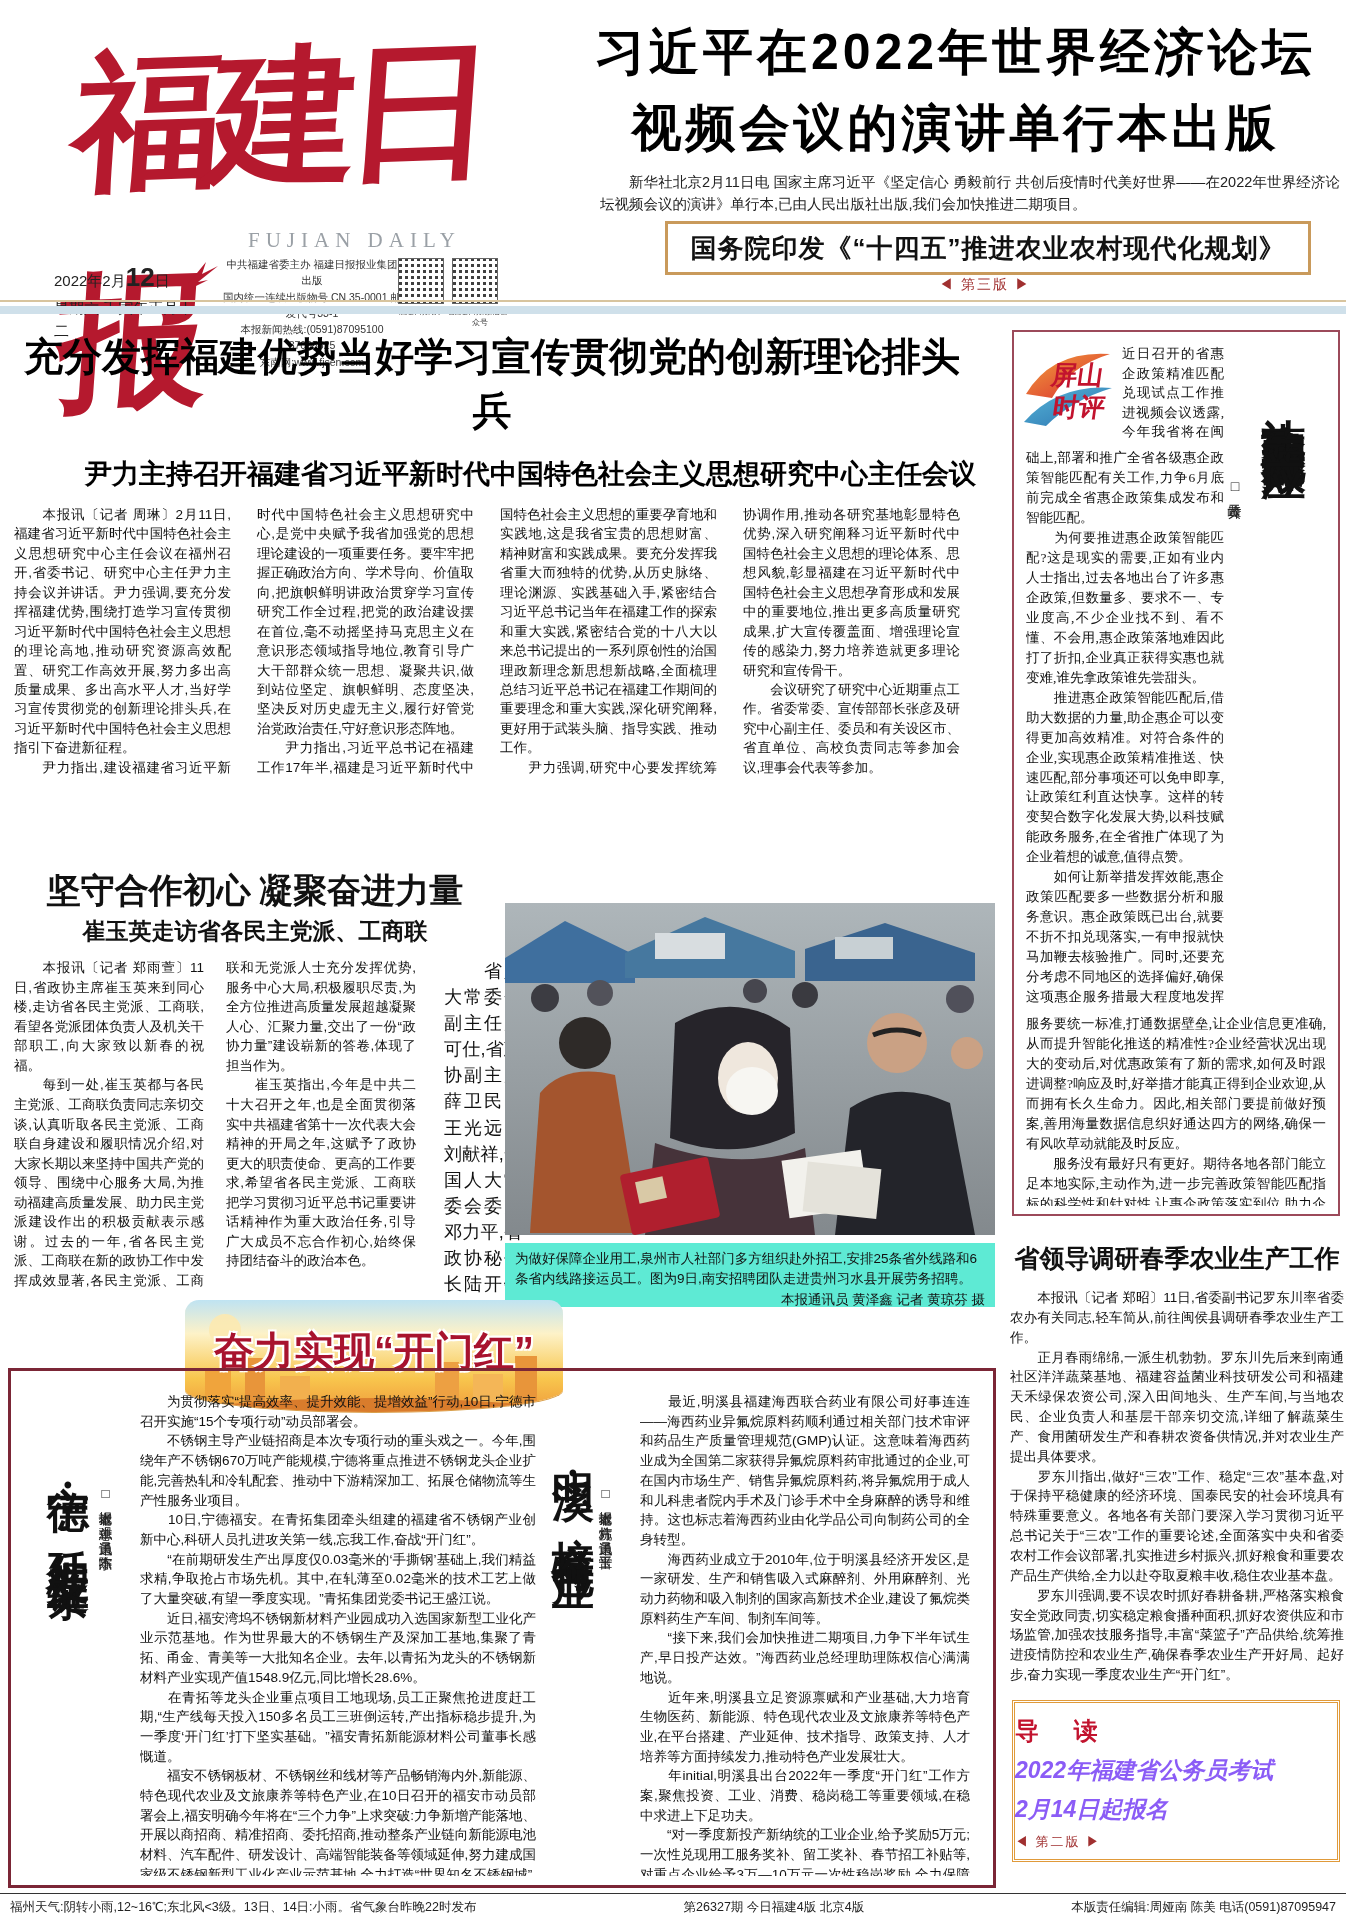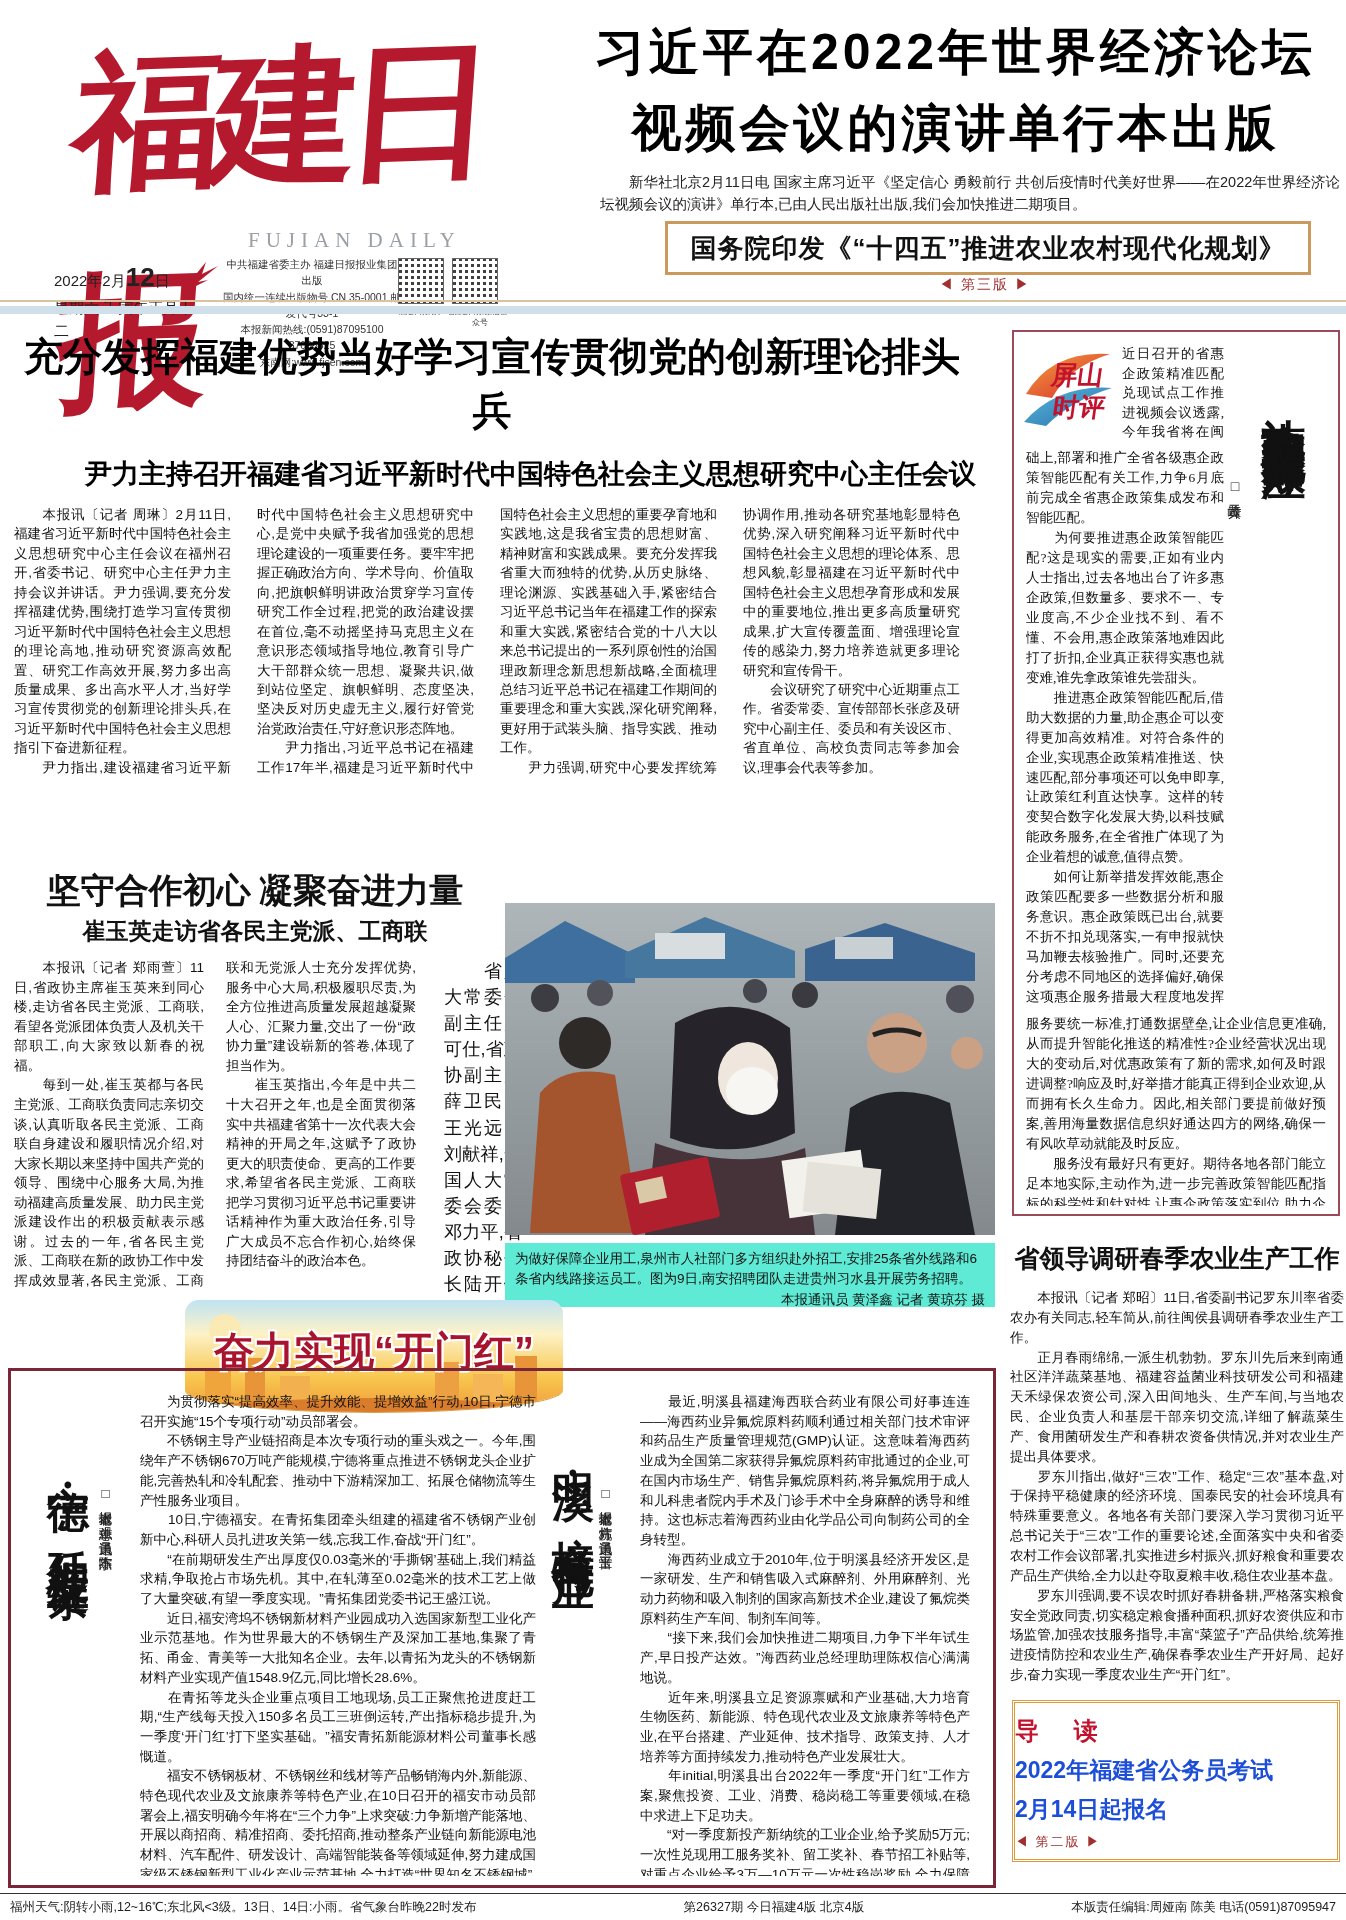--- a/index.html
+++ b/index.html
@@ -93,21 +93,21 @@
   .nd-body{left:140px;top:1392px;width:396px;height:484px;font-size:13.5px;line-height:1.46;overflow:hidden;}
   .mx-h{left:545px;top:1440px;height:420px;font-size:42px;font-weight:900;letter-spacing:6px;
         font-family:"Liberation Serif",serif;}
   .mx-by{left:596px;top:1486px;height:340px;font-size:13.5px;color:#222;}
   .mx-body{left:640px;top:1392px;width:330px;height:484px;font-size:13.5px;line-height:1.46;overflow:hidden;}
 
   
   .dd-box{left:1012px;top:1700px;width:328px;height:162px;border:3px double #e09a3a;box-sizing:border-box;
           text-align:left;}
   .dd-label{margin-top:12px;font-size:24px;font-weight:900;color:#c2132e;letter-spacing:14px;}
-  .dd-line{font-size:23px;font-weight:900;color:#1d4ed8;margin-top:8px;}
+  .dd-line{font-size:23px;font-weight:900;color:#8b5cf6;margin-top:8px;font-style:italic;}
   .dd-page{margin-top:8px;color:#a03030;font-size:13px;letter-spacing:2px;}
 
   
   .foot-rule{left:0;top:1893px;width:1346px;height:1px;background:#333;}
   .footer{left:10px;top:1899px;width:1326px;font-size:12.5px;color:#222;display:flex;justify-content:space-between;}
 </style>
 </head>
 <body>
 
 <div class="page">

